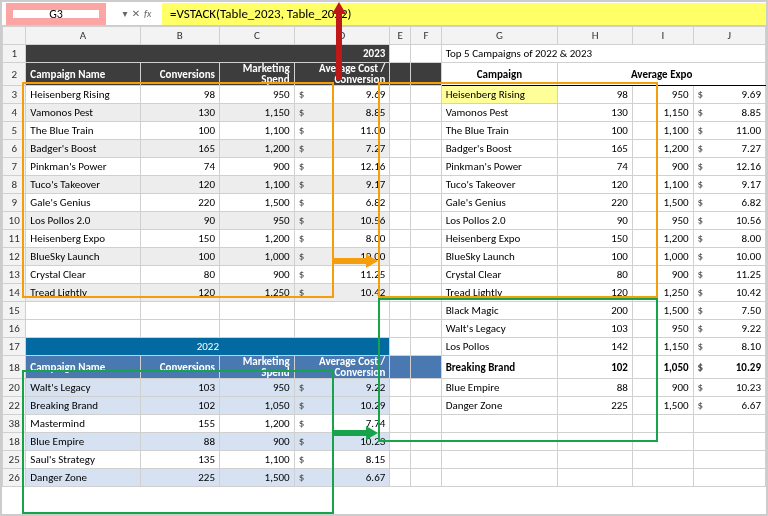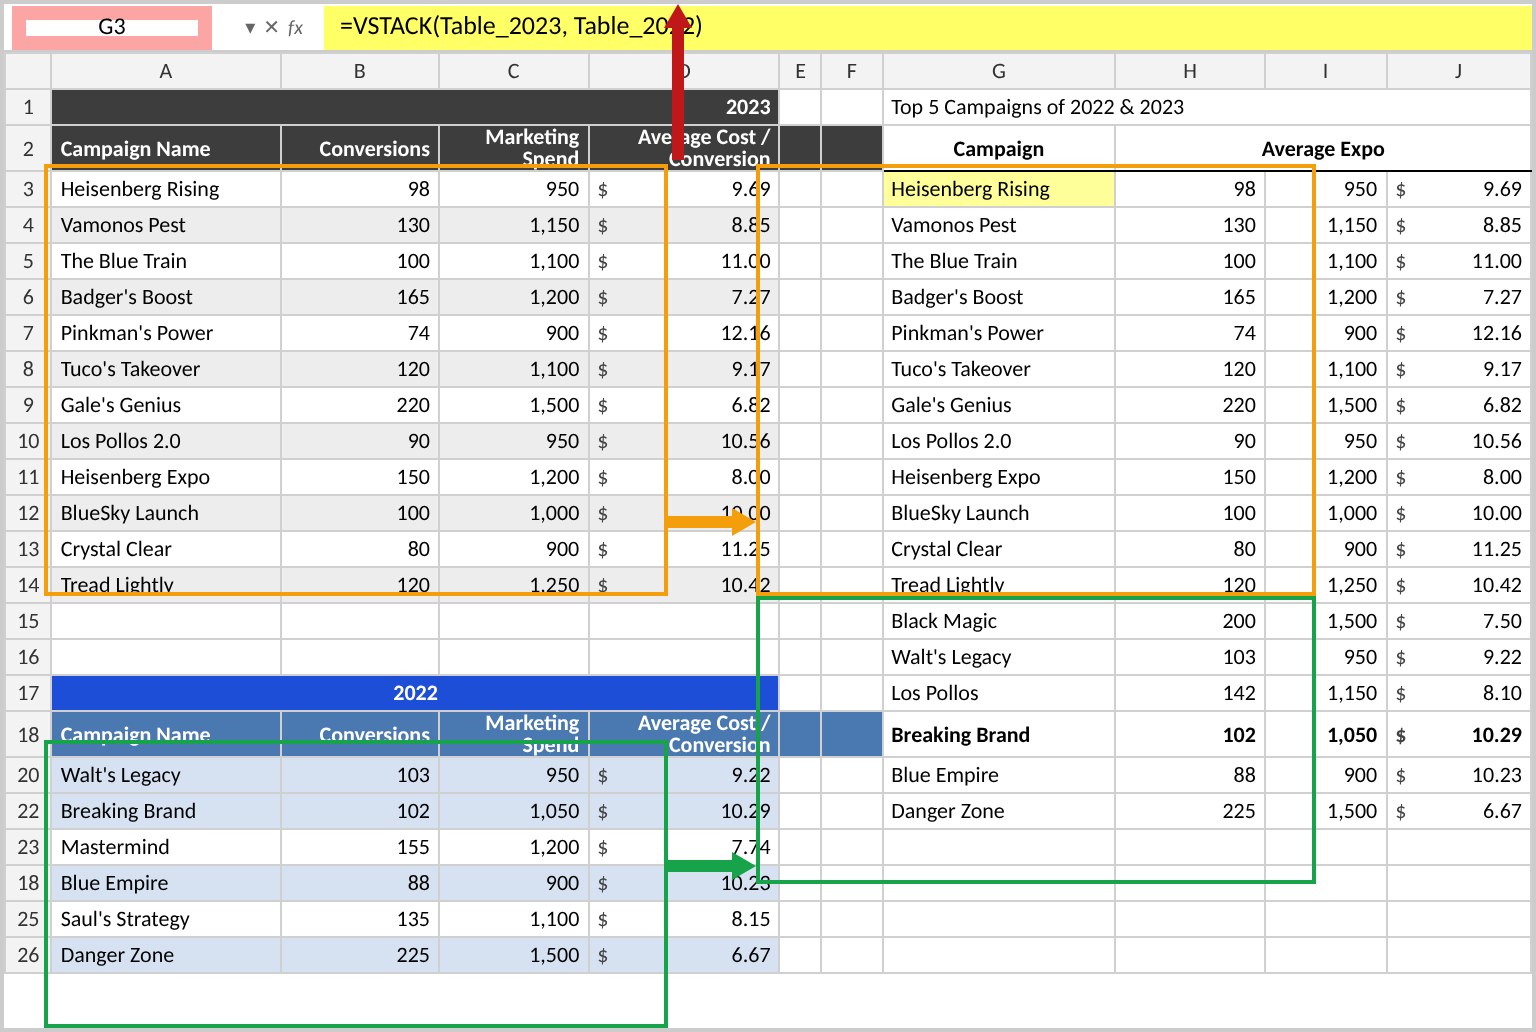--- a/index.html
+++ b/index.html
@@ -28,21 +28,21 @@
   col.cG { width: 100px; }
   col.cH { width: 64px; }
   col.cI { width: 52px; }
   col.cJ { width: 62px; }
   th.rowh { background: #f3f3f3; text-align: center; }
 
   
   .hdr-dark td { background: #3d3d3d; color: #fff; font-weight: bold; }
   .hdr-blue td { background: #4a78b0; color: #fff; font-weight: bold; }
   .title-dark { background: #3d3d3d; color: #fff; text-align: right; font-weight: bold; }
-  .title-blue { background: #1d4ed8; color: #fff; text-align: center; font-weight: bold; }
+  .title-blue { background: #0369a1; color: #fff; text-align: center; font-weight: normal; }
   .hdr-sub { font-size: 10px; line-height: 1; }
 
   .num { text-align: right; }
   .cur::before { content: "$"; float: left; color: #444; }
   .zebra1 { background: #ededed; }
   .zebra2 { background: #d6e2f1; }
   .bold { font-weight: bold; text-align: center; }
   .ul { border-bottom: 1px solid #000 !important; }
 
   
@@ -352,21 +352,21 @@
             <td class="num zebra2">1,050</td>
             <td class="num cur zebra2">10.29</td>
             <td></td>
             <td></td>
             <td>Danger Zone</td>
             <td class="num">225</td>
             <td class="num">1,500</td>
             <td class="num cur">6.67</td>
           </tr>
           <tr>
-            <th class="rowh">23</th>
+            <th class="rowh">38</th>
             <td>Mastermind</td>
             <td class="num ">155</td>
             <td class="num ">1,200</td>
             <td class="num cur ">7.74</td>
             <td></td>
             <td></td>
             <td></td>
             <td></td>
             <td></td>
             <td></td>

